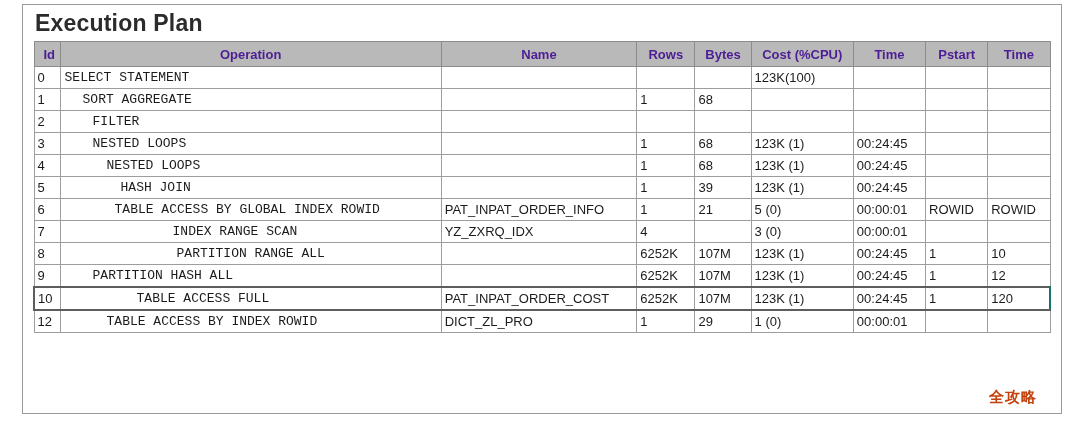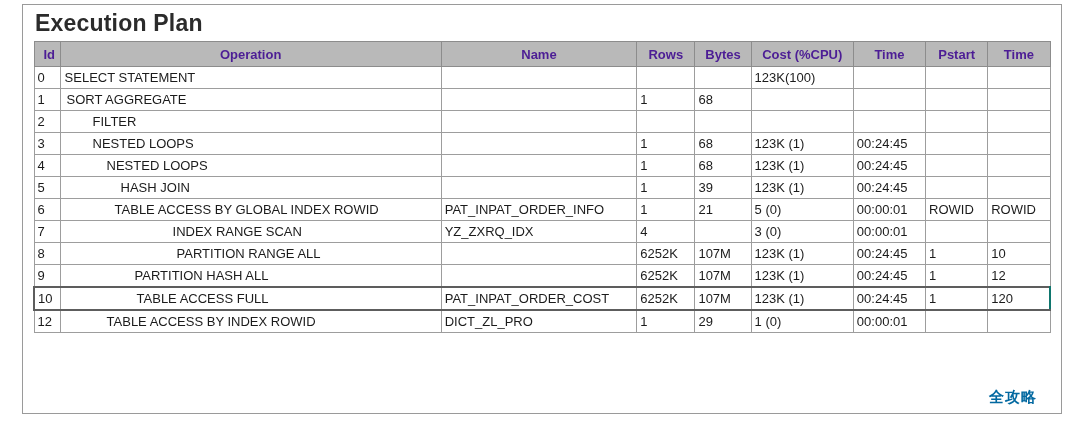--- a/index.html
+++ b/index.html
@@ -65,38 +65,39 @@
     color: #1b1b1b;
     height: 21px;
     padding: 0 3px;
     white-space: nowrap;
     overflow: hidden;
     text-align: left;
     vertical-align: middle;
   }
   td.c-op {
     text-align: left;
+    font-family: Liberation Mono, monospace;
   }
   tr.highlight td {
     border-top: 2px solid #5d5d5d;
     border-bottom: 2px solid #5d5d5d;
   }
   tr.highlight td:first-child {
     border-left: 2px solid #5d5d5d;
   }
   tr.highlight td:last-child {
     border-right: 2px solid #0f766e;
   }
   .watermark {
     position: absolute;
     right: 24px;
     bottom: 6px;
     font-size: 15px;
     font-weight: bold;
-    color: #0369a1;
+    color: #c2410c;
     letter-spacing: 1px;
     font-family: "DejaVu Sans", sans-serif;
   }
 </style>
 </head>
 <body>
 
 <div class="page">
   <div class="outer-frame">
     <div class="plan-title">Execution Plan</div>
@@ -133,21 +134,21 @@
               <td></td>
               <td></td>
               <td></td>
               <td>123K(100)</td>
               <td></td>
               <td></td>
               <td></td>
             </tr>
             <tr>
               <td>1</td>
-              <td class="c-op" style="padding-left: 6px;">SORT AGGREGATE</td>
+              <td class="c-op" style="padding-left: 22px;">SORT AGGREGATE</td>
               <td></td>
               <td>1</td>
               <td>68</td>
               <td></td>
               <td></td>
               <td></td>
               <td></td>
             </tr>
             <tr>
               <td>2</td>
@@ -221,21 +222,21 @@
               <td></td>
               <td>6252K</td>
               <td>107M</td>
               <td>123K (1)</td>
               <td>00:24:45</td>
               <td>1</td>
               <td>10</td>
             </tr>
             <tr>
               <td>9</td>
-              <td class="c-op" style="padding-left: 74px;">PARTITION HASH ALL</td>
+              <td class="c-op" style="padding-left: 32px;">PARTITION HASH ALL</td>
               <td></td>
               <td>6252K</td>
               <td>107M</td>
               <td>123K (1)</td>
               <td>00:24:45</td>
               <td>1</td>
               <td>12</td>
             </tr>
             <tr class="highlight">
               <td>10</td>

